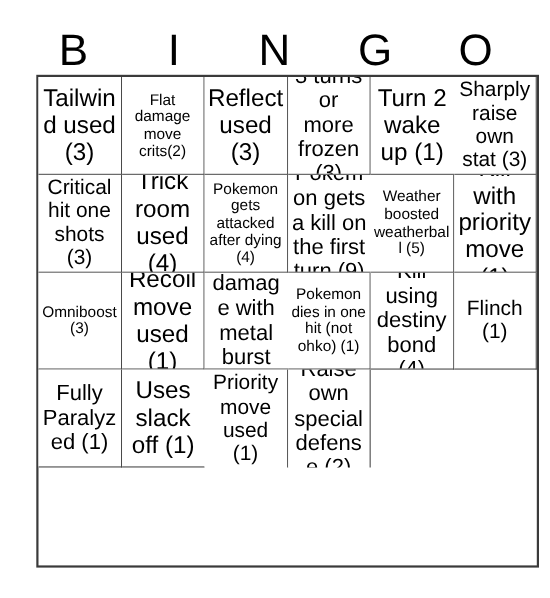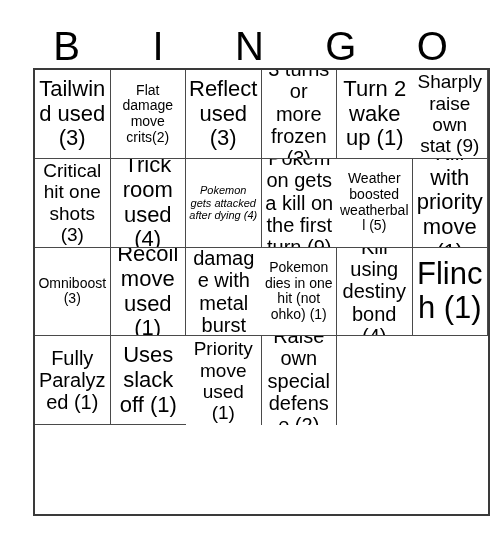--- a/index.html
+++ b/index.html
@@ -78,26 +78,26 @@
   .cell:nth-child(n+21) { border-bottom: none; text-align: center; }
 
   .cell-text {
     display: block;
     width: 100%;
     line-height: 1.12;
     word-wrap: break-word;
   }
 
   
-  .fs-xxl .cell-text { font-size: 31px; }
+  .fs-xxl .cell-text { font-size: 19px; }
   .fs-xl  .cell-text { font-size: 22px; }
   .fs-l   .cell-text { font-size: 19px; }
   .fs-m   .cell-text { font-size: 20px; }
   .fs-s   .cell-text { font-size: 14px; }
-  .fs-xs  .cell-text { font-size: 11px; font-style: italic; }
+  .fs-xs  .cell-text { font-size: 14px; }
 </style>
 </head>
 <body>
 
 <div id="bingo-card">
 
   <div class="header-row">
       <div class="header-letter">B</div>
       <div class="header-letter">I</div>
       <div class="header-letter">N</div>
@@ -115,21 +115,21 @@
       <div class="cell fs-xl">
         <span class="cell-text">Reflect used (3)</span>
       </div>
       <div class="cell fs-m">
         <span class="cell-text">3 turns or more frozen (3)</span>
       </div>
       <div class="cell fs-xl">
         <span class="cell-text">Turn 2 wake up (1)</span>
       </div>
       <div class="cell fs-l">
-        <span class="cell-text">Sharply raise own stat (9)</span>
+        <span class="cell-text">Sharply raise own stat (3)</span>
       </div>
       <div class="cell fs-l">
         <span class="cell-text">Critical hit one shots (3)</span>
       </div>
       <div class="cell fs-xl">
         <span class="cell-text">Trick room used (4)</span>
       </div>
       <div class="cell fs-xs">
         <span class="cell-text">Pokemon gets attacked after dying (4)</span>
       </div>

